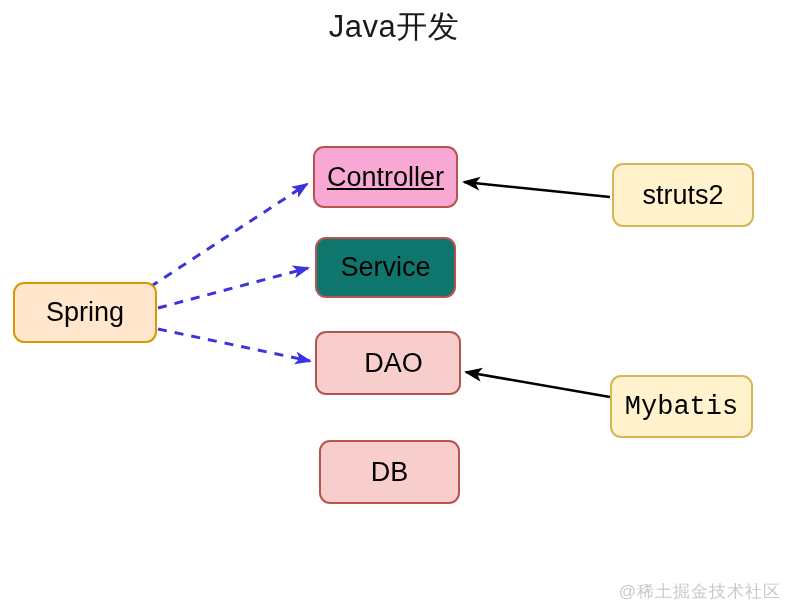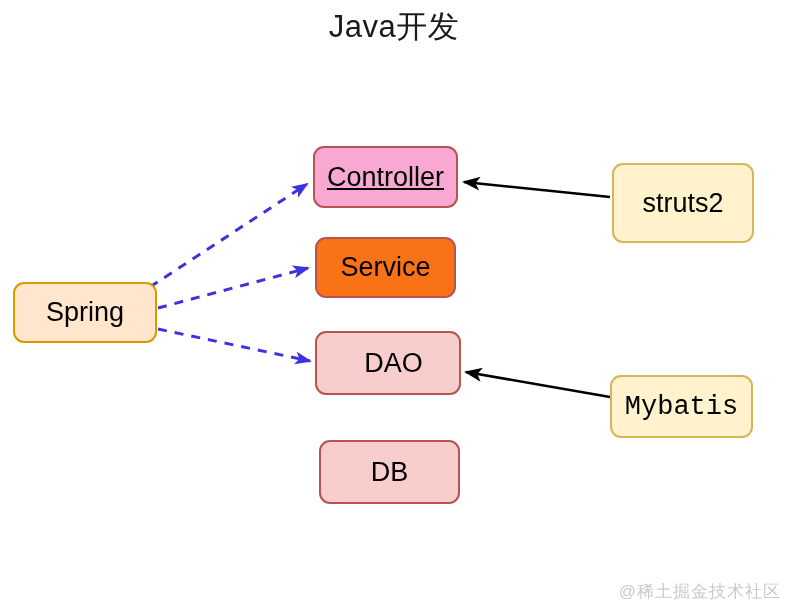--- a/index.html
+++ b/index.html
@@ -43,21 +43,21 @@
     width: 788px;
     height: 609px;
     pointer-events: none;
   }
   
   #node-spring     { left: 13px;  top: 282px; width: 144px; height: 61px; }
   #node-controller { left: 313px; top: 146px; width: 145px; height: 62px; }
   #node-service    { left: 315px; top: 237px; width: 141px; height: 61px; }
   #node-dao        { left: 315px; top: 331px; width: 146px; height: 64px; }
   #node-db         { left: 319px; top: 440px; width: 141px; height: 64px; }
-  #node-struts2    { left: 612px; top: 163px; width: 142px; height: 80px; }
+  #node-struts2    { left: 612px; top: 163px; width: 142px; height: 64px; }
   #node-mybatis    { left: 610px; top: 375px; width: 143px; height: 63px; font-family: Liberation Mono, monospace; }
   .watermark {
     position: absolute;
     right: 7px;
     bottom: 6px;
     font-size: 17px;
     color: #c9c9c9;
     letter-spacing: 1px;
     text-align: right;
   }
@@ -91,21 +91,21 @@
   </svg>
 
   <div class="node" id="node-spring" style="background: rgb(255, 230, 204); border-color: rgb(215, 155, 0);">
     <span>Spring</span>
   </div>
 
   <div class="node" id="node-controller" style="background: #f9a8d4; border-color: rgb(184, 84, 80); text-decoration: underline;">
     <span>Controller</span>
   </div>
 
-  <div class="node" id="node-service" style="background: #f97316; border-color: rgb(184, 84, 80);">
+  <div class="node" id="node-service" style="background: #0f766e; border-color: rgb(184, 84, 80);">
     <span>Service</span>
   </div>
 
   <div class="node" id="node-dao" style="background: rgb(248, 206, 204); border-color: rgb(184, 84, 80); padding-left: 11px;">
     <span>DAO</span>
   </div>
 
   <div class="node" id="node-db" style="background: rgb(248, 206, 204); border-color: rgb(184, 84, 80); border-radius: 11px;">
     <span>DB</span>
   </div>

